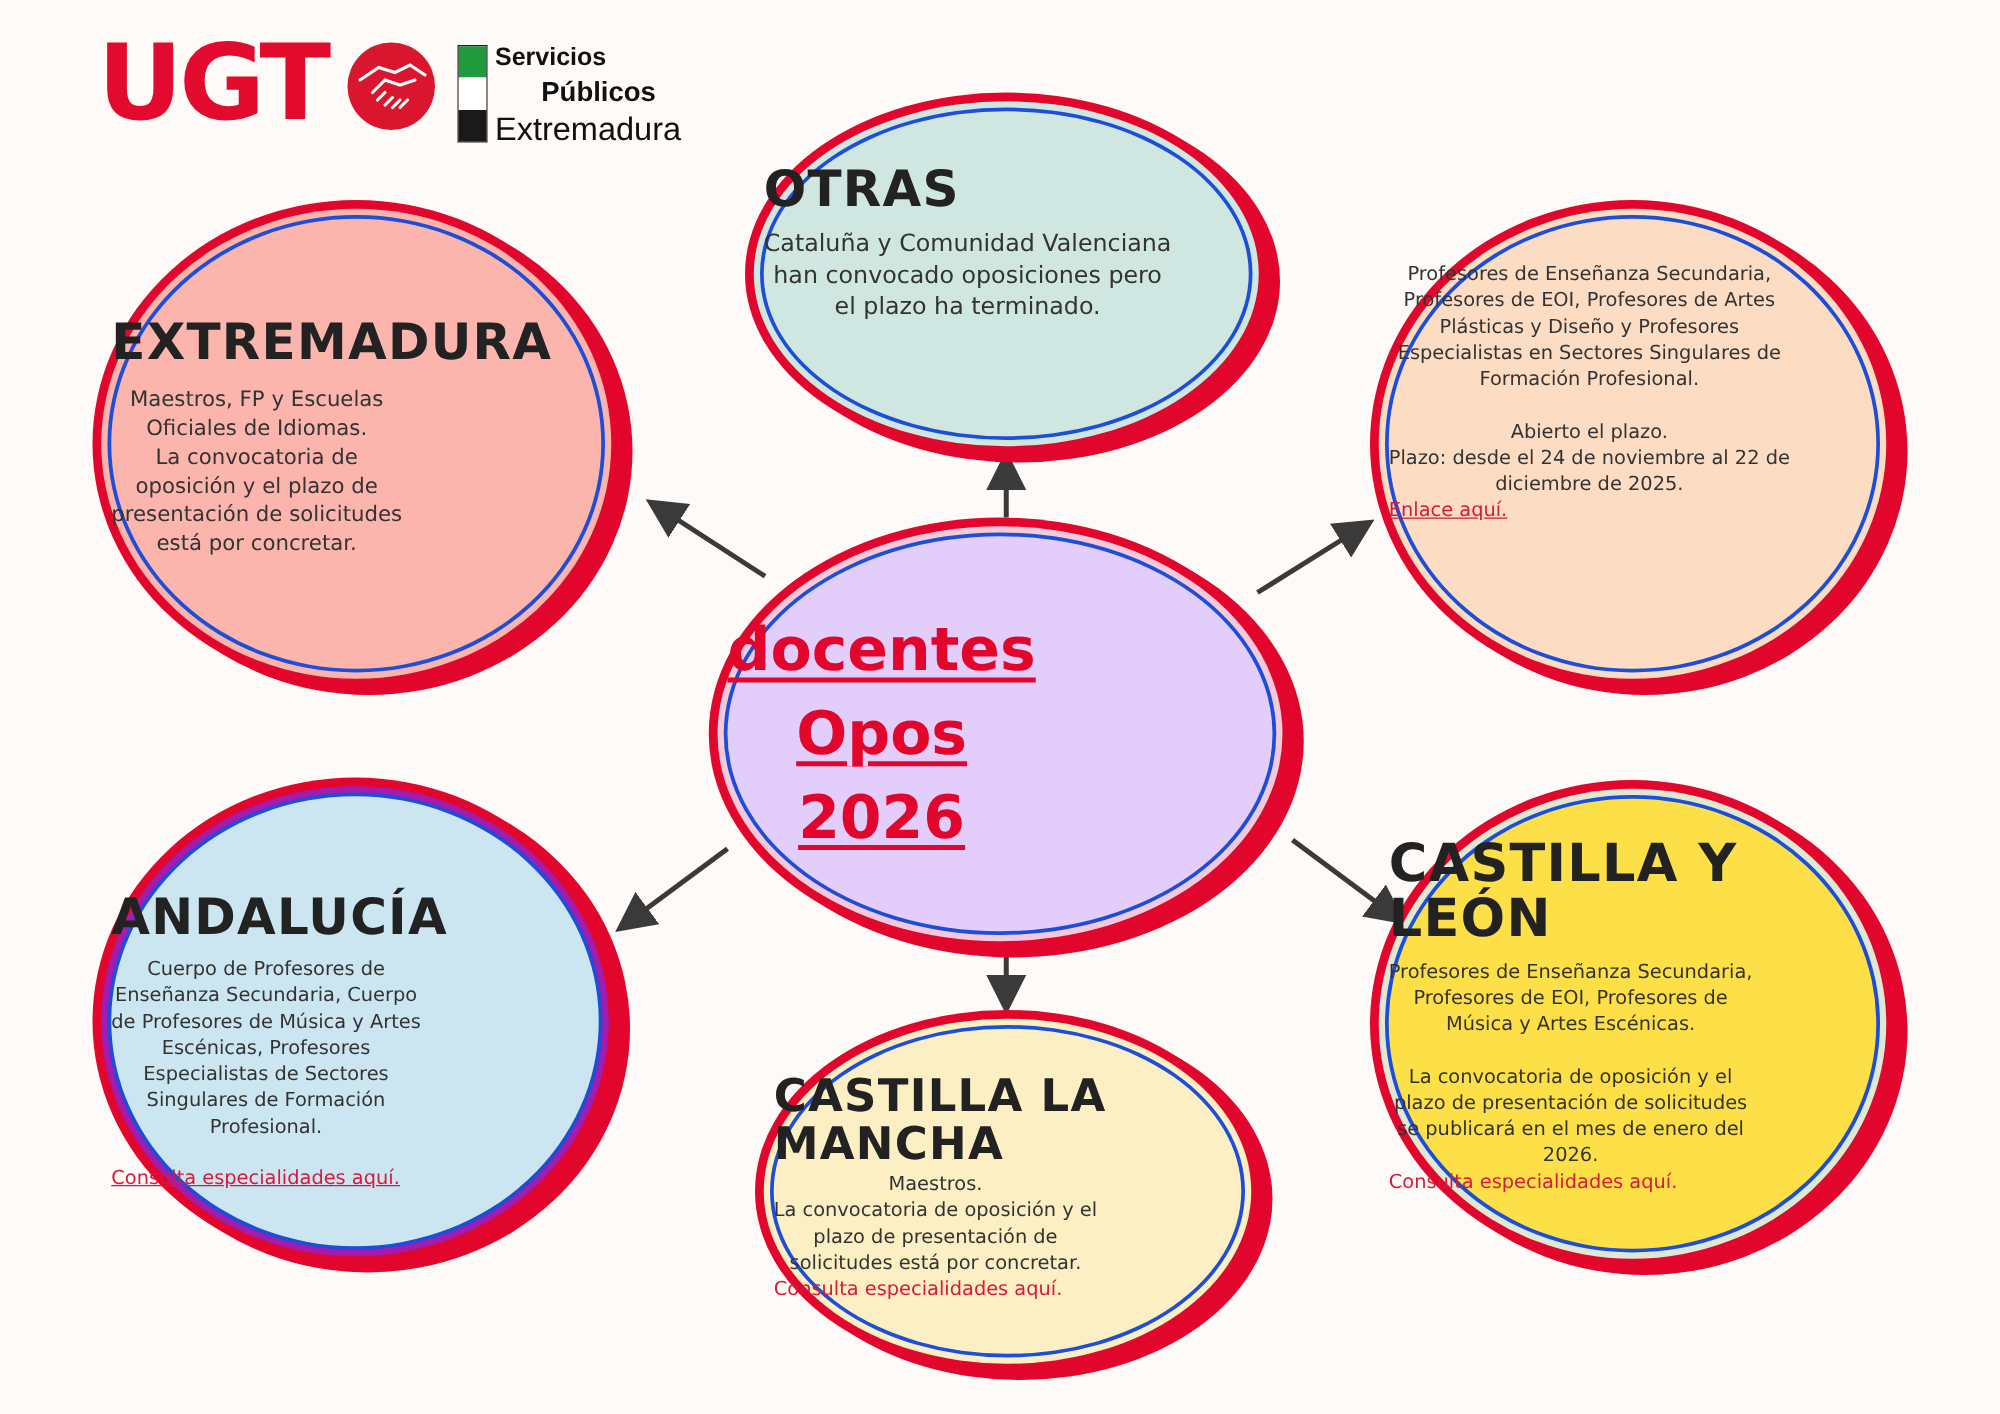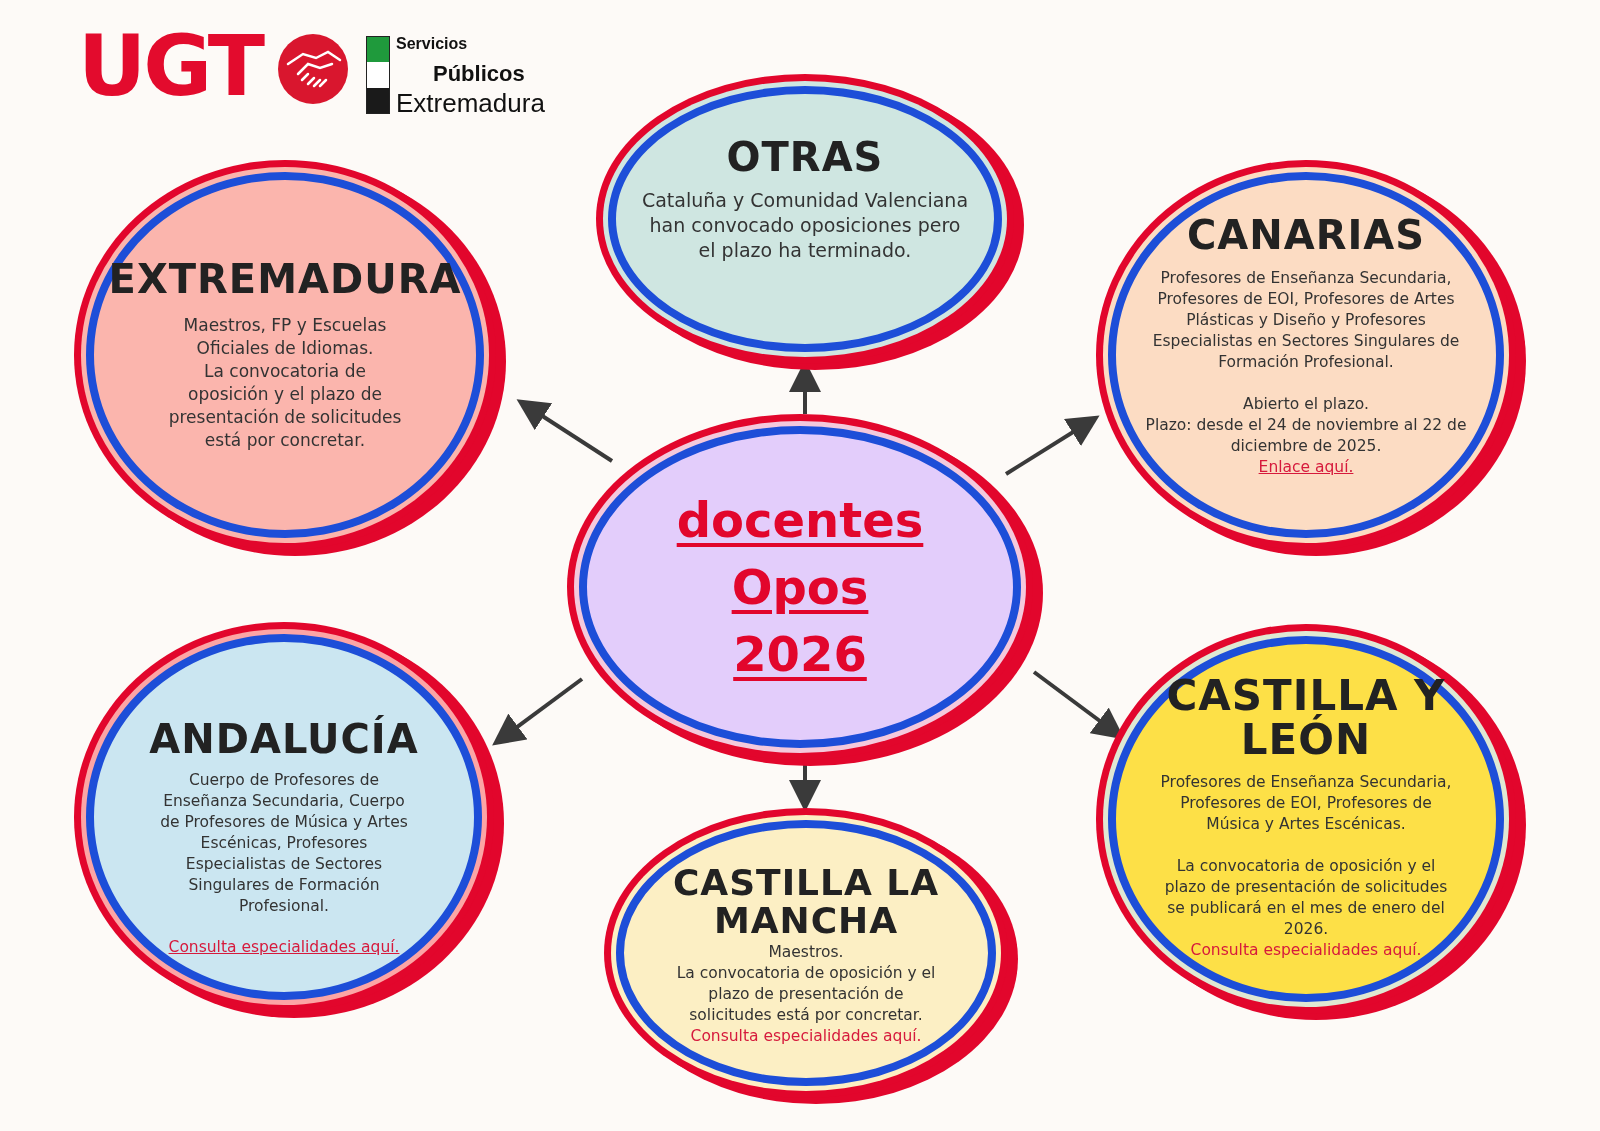--- a/index.html
+++ b/index.html
@@ -17,42 +17,42 @@
     font-family: "DejaVu Sans", sans-serif; font-weight: bold;
     font-size: 84px; letter-spacing: -3px; color: #e30b2d; line-height: 1;
   }
   .ugt-circle {
     position: absolute; left: 200px; top: 4px; width: 70px; height: 70px;
     border-radius: 50%; background: #d9162e;
   }
   .flag { position: absolute; left: 288px; top: 6px; width: 22px; height: 76px; border: 1px solid #222; }
   .flag div { height: 33.33%; }
   .sp-line { position: absolute; left: 318px; font-family: "Liberation Sans", sans-serif; color: #111; line-height: 1; }
-  .sp1 { top: 6px; font-size: 16px; font-weight: bold; }
+  .sp1 { top: 6px; font-size: 20px; font-weight: bold; }
   .sp2 { top: 33px; font-size: 22px; font-weight: bold; margin-left: 37px; }
   .sp3 { top: 60px; font-size: 26px; }
 
   
   .bubble { position: absolute; }
   .bubble .shadow {
     position: absolute; left: 10px; top: 6px; right: -10px; bottom: -6px;
     background: #e2062c; border-radius: 50%;
   }
   .bubble .outer {
     position: absolute; inset: 0; border-radius: 50%;
     background: #e2062c; padding: 7px; box-sizing: border-box;
   }
   .bubble .ring {
     width: 100%; height: 100%; border-radius: 50%; box-sizing: border-box;
     padding: 5px;
   }
   .bubble .inner {
     width: 100%; height: 100%; border-radius: 50%; box-sizing: border-box;
-    border: 8px solid #1d4ed8;
-    display: flex; flex-direction: column; align-items: center; justify-content: flex-start;
+    border: 3px solid #1d4ed8;
+    display: flex; flex-direction: column; align-items: flex-start; justify-content: flex-start;
     text-align: center;
   }
   .title {
     font-family: "DejaVu Sans", sans-serif; font-weight: bold; color: #222;
     letter-spacing: 1px; line-height: 1.05;
   }
   .body-text {
     font-family: "DejaVu Sans", sans-serif; font-size: 15.5px; color: #333;
     line-height: 21px; white-space: pre-line;
   }
@@ -137,21 +137,20 @@
       </div>
     </div>
   </div>
 </div>
 
 <div class="bubble" style="left:1096px; top:160px; width:420px; height:390px;">
   <div class="shadow"></div>
   <div class="outer">
     <div class="ring" style="background:#fcdcc3;">
       <div class="inner" style="background:#fcdcc3; padding-top:34px;">
-        <div class="title" style="font-size:40px; margin-bottom:12px;">CANARIAS</div>
         <div class="body-text">Profesores de Enseñanza Secundaria,
 Profesores de EOI, Profesores de Artes
 Plásticas y Diseño y Profesores
 Especialistas en Sectores Singulares de
 Formación Profesional.
 
 Abierto el plazo.
 Plazo:  desde el 24 de noviembre al 22 de
 diciembre de 2025.</div>
         <div class="link u">Enlace aquí.</div>
@@ -171,21 +170,21 @@
           <div><span>2026</span></div>
         </div>
       </div>
     </div>
   </div>
 </div>
 
 <div class="bubble" style="left:74px; top:622px; width:420px; height:390px;">
   <div class="shadow"></div>
   <div class="outer">
-    <div class="ring" style="background:#fca5a5;">
+    <div class="ring" style="background:#a21caf;">
       <div class="inner" style="background:#cbe6f1; padding-top:76px;">
         <div class="title" style="font-size:40px; margin-bottom:10px;">ANDALUCÍA</div>
         <div class="body-text">Cuerpo de Profesores de
 Enseñanza Secundaria, Cuerpo
 de Profesores de Música y Artes
 Escénicas, Profesores
 Especialistas de Sectores
 Singulares de Formación
 Profesional.</div>
         <div style="height:20px;"></div>

